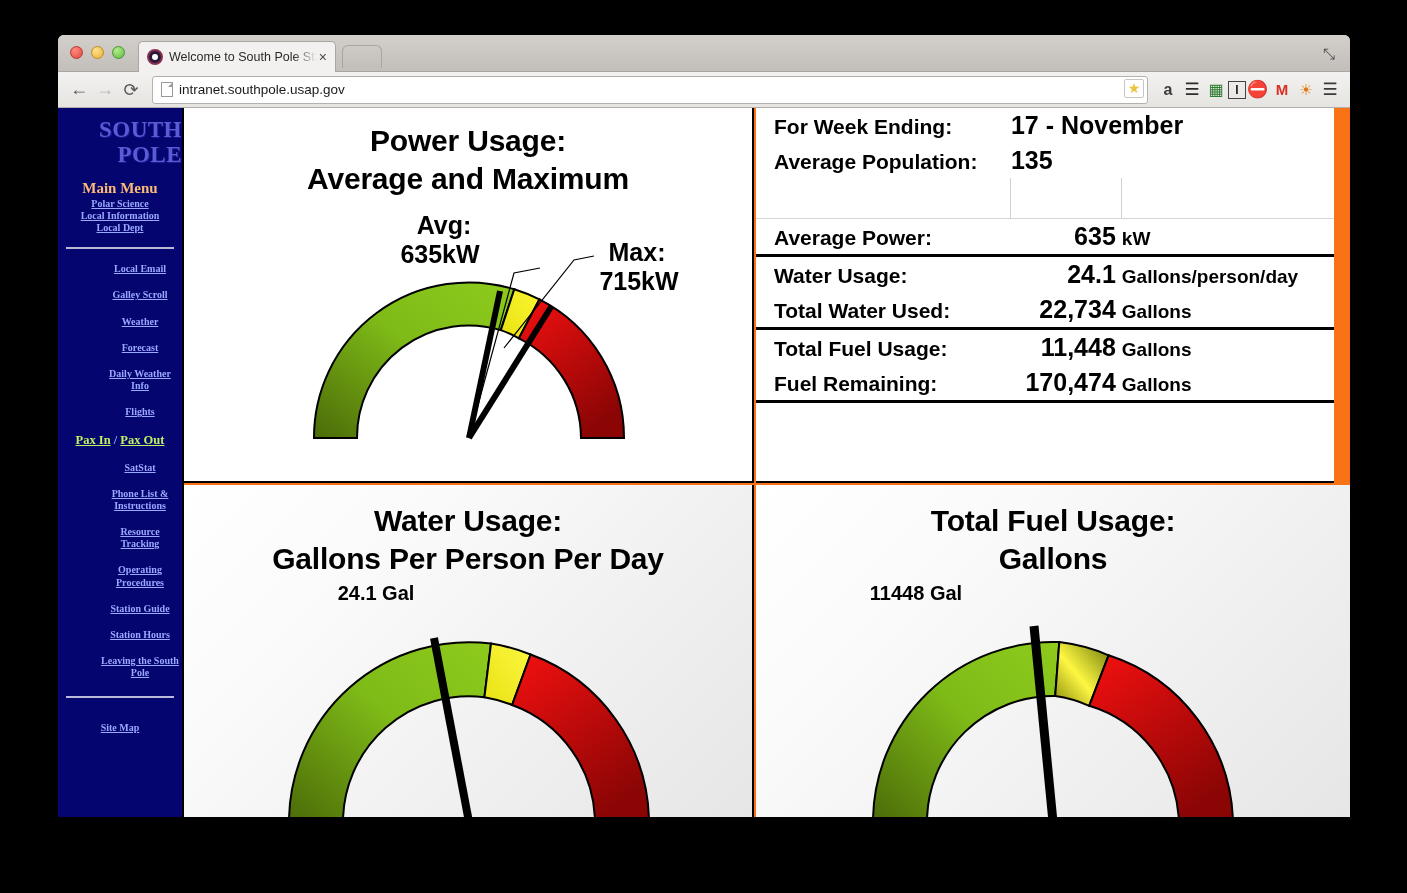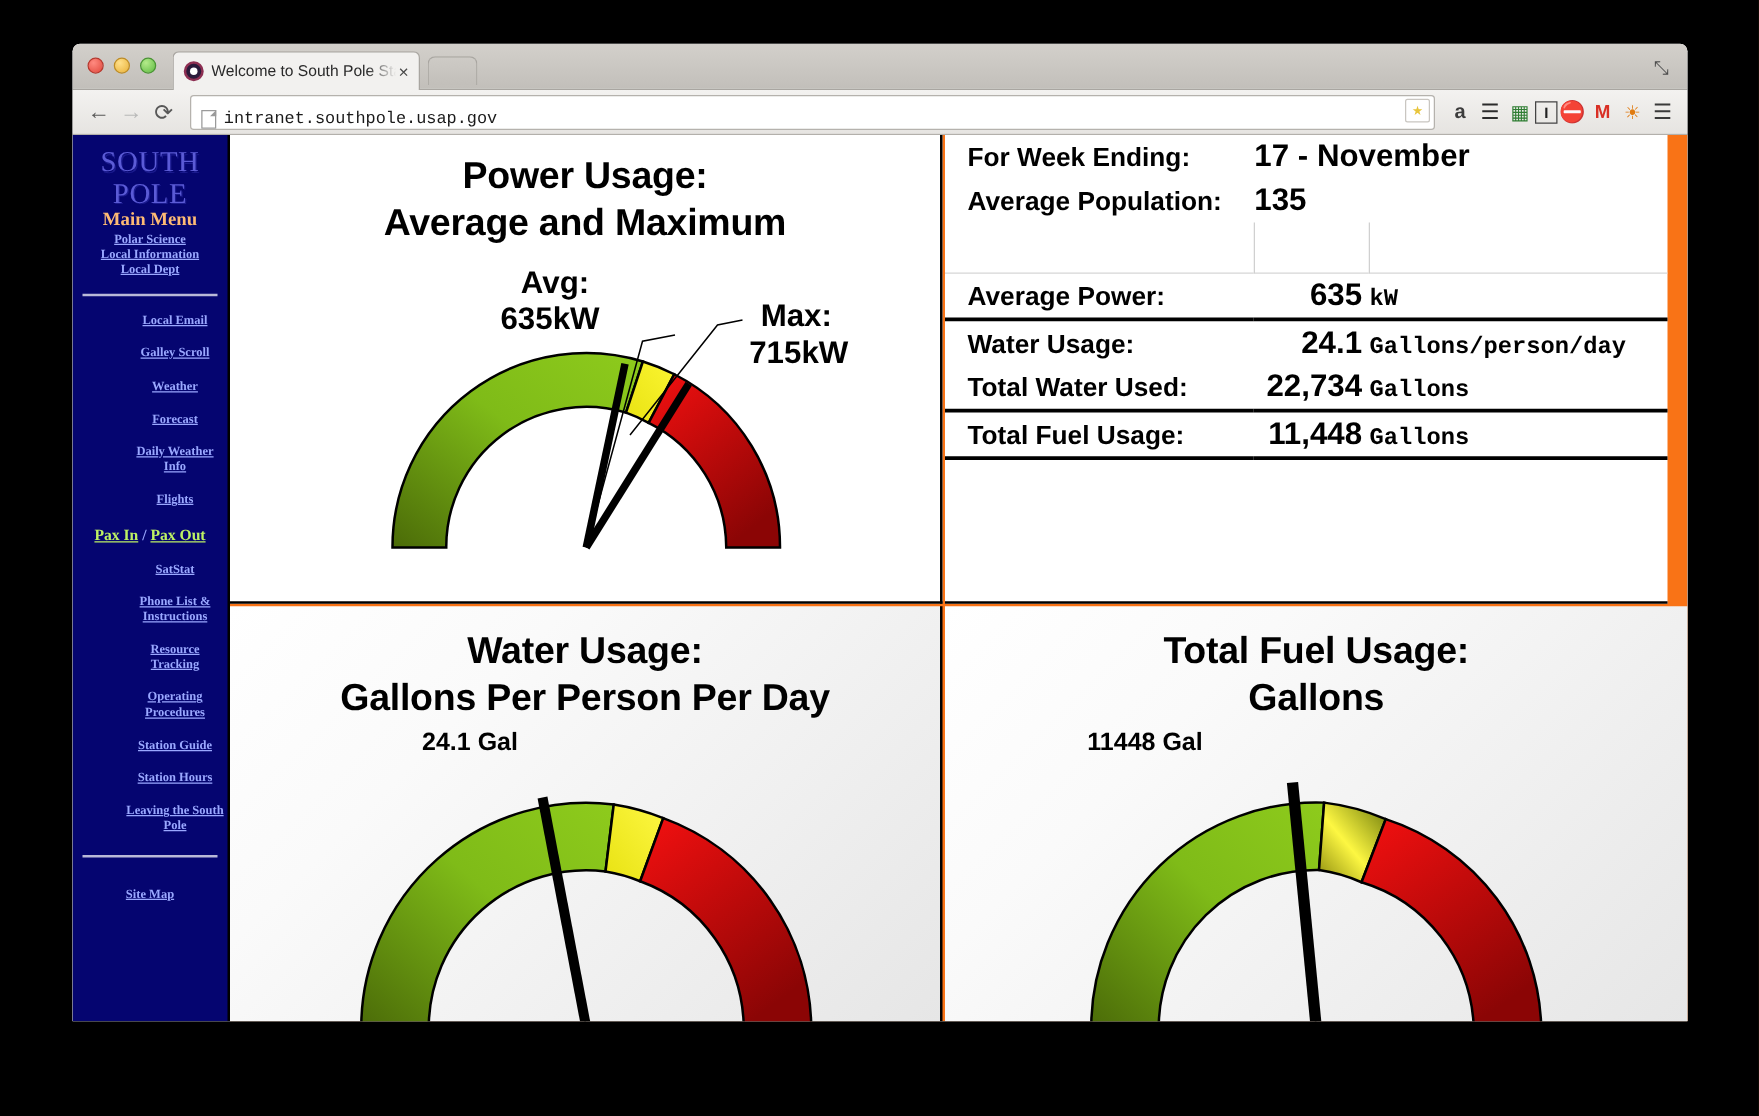--- a/index.html
+++ b/index.html
@@ -125,24 +125,23 @@
   .nav-btn.disabled { color: #b8b8b8; }
 
   #omnibox {
     flex: 1 1 auto;
     height: 28px;
     margin: 0 8px;
     background: #ffffff;
     border: 1px solid #b5b2ad;
     border-radius: 3px;
     display: flex;
-    align-items: flex-end;
+    align-items: center;
     padding: 0 4px;
     position: relative;
-    font-family: Liberation Mono, monospace;
   }
   #page-icon {
     width: 12px; height: 15px;
     background: #fff;
     border: 1px solid #9a9a9a;
     position: relative;
     margin: 0 6px 0 4px;
     flex: 0 0 auto;
   }
   #page-icon::after {
@@ -186,25 +185,26 @@
     flex: 0 0 126px;
     background: #050570;
     font-family: "Liberation Serif", serif;
     text-align: center;
     padding-top: 10px;
     border-right: 2px solid #000;
   }
   #logo {
     color: #5b5bd6;
     font-size: 23px;
-    font-weight: normal;
+    font-weight: bold;
     line-height: 1.08;
     letter-spacing: 0.5px;
     text-shadow: 1px 1px 0 #1b1b8f;
-    margin-bottom: 0;
+    margin-bottom: 12px;
+    text-align: right;
   }
   #main-menu-label {
     color: #fdba74;
     font-size: 15px;
     font-weight: bold;
     margin-bottom: 1px;
   }
   .nav-link {
     display: block;
     color: #9aa8ff;
@@ -260,21 +260,21 @@
   #stats {
     width: 100%;
     border-collapse: collapse;
     font-size: 21px;
     font-weight: bold;
     color: #000;
   }
   #stats td { padding: 3px 0 3px 0; vertical-align: baseline; }
   #stats .lbl  { padding-left: 18px; white-space: nowrap; }
   #stats .val  { text-align: right; font-size: 25px; padding-right: 6px; white-space: nowrap; }
-  #stats .unit { font-size: 19px; padding-right: 8px; white-space: nowrap; font-family: Liberation Mono, monospace; }
+  #stats .unit { font-size: 19px; padding-right: 8px; white-space: nowrap; }
   #stats .val-left { text-align: left; font-size: 25px; padding-left: 0; }
   .row-thick-top td { border-top: 3px solid #000; }
   .row-thin td { border-top: 1px solid #d6d6d6; }
   .spacer-row td { height: 40px; border-left: 1px solid #d0d0d0; }
   .spacer-row td.first { border-left: none; }
 </style>
 </head>
 <body>
 
 <div id="screen">
@@ -437,20 +437,25 @@
               <td class="lbl">Total Water Used:</td>
               <td class="val">22,734</td>
               <td class="unit">Gallons</td>
             </tr>
 
             <tr class="row-thick-top">
               <td class="lbl">Total Fuel Usage:</td>
               <td class="val">11,448</td>
               <td class="unit">Gallons</td>
             </tr>
+            <tr>
+              <td class="lbl">Fuel Remaining:</td>
+              <td class="val">170,474</td>
+              <td class="unit">Gallons</td>
+            </tr>
             <tr class="row-thick-top">
               <td colspan="3" style="height:24px;"></td>
             </tr>
           </tbody>
             </table>
         </div>
 
         <div class="panel-bl">
           <div class="gauge-title">
             <div>Water Usage:</div>

